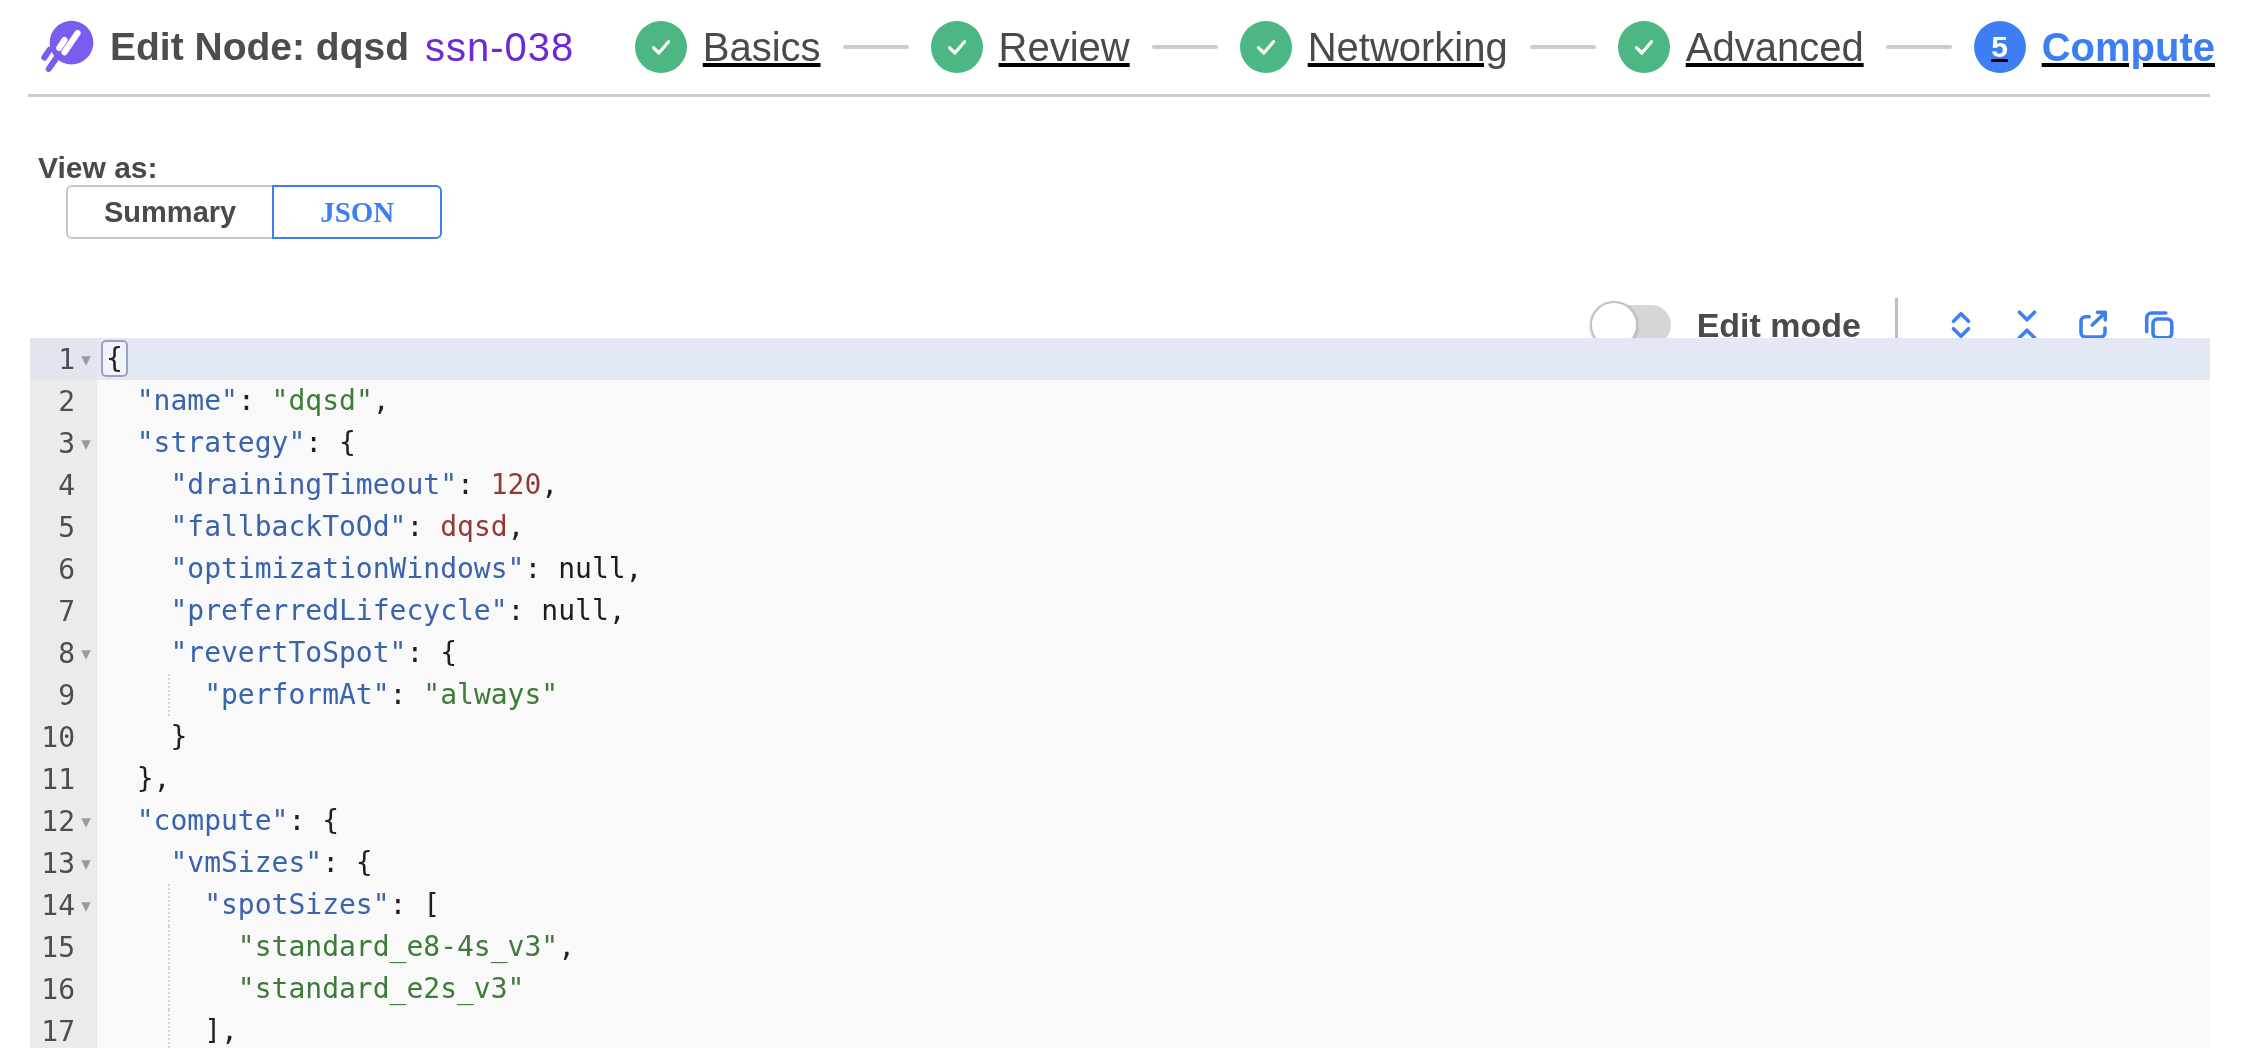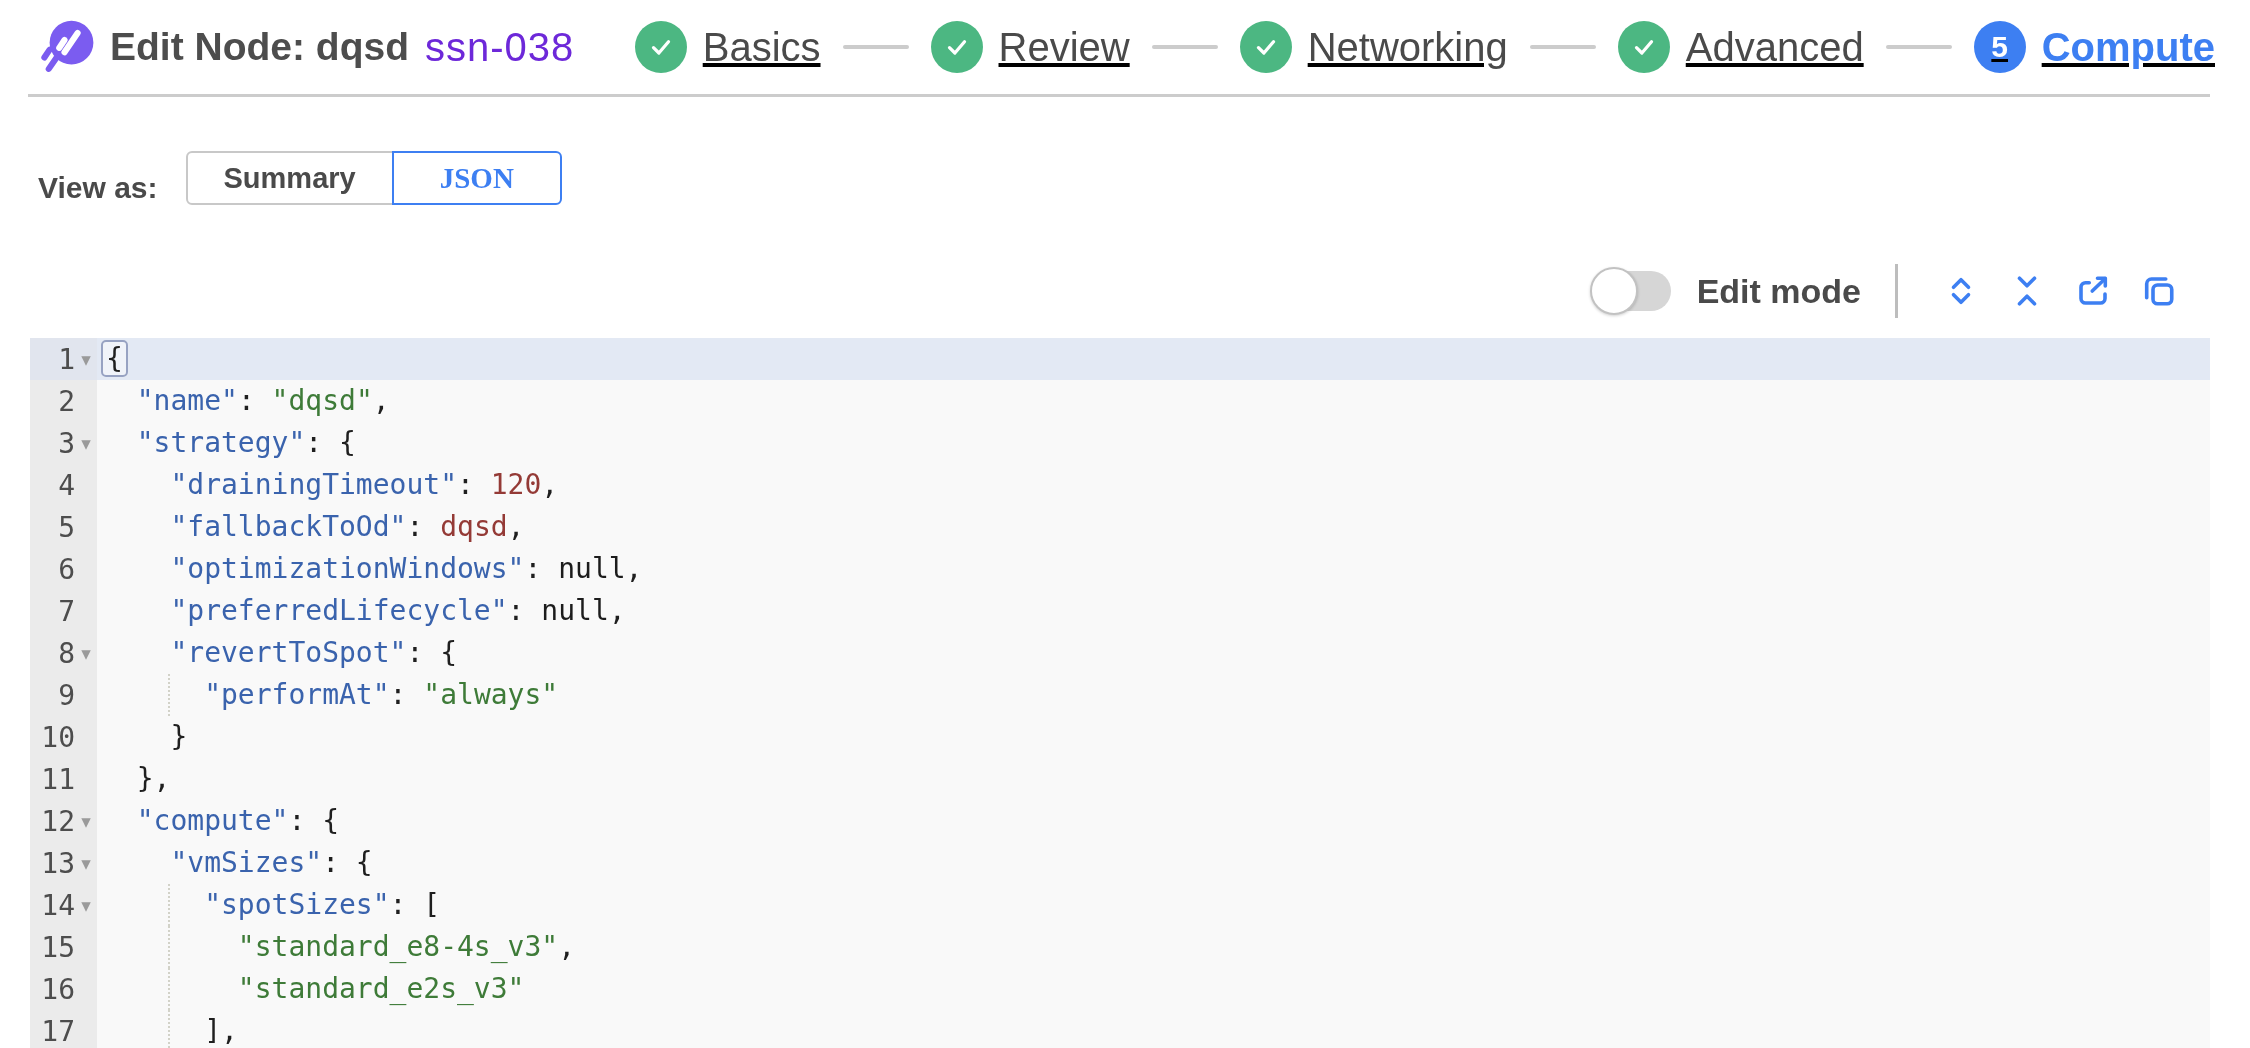--- a/index.html
+++ b/index.html
@@ -17,21 +17,21 @@
   .step { display:flex; align-items:center; }
   .circle { width:52px; height:52px; border-radius:50%; display:flex; align-items:center; justify-content:center; flex:0 0 auto; }
   .circle.complete { background:#4cb782; }
   .circle.current { background:#3d7ff2; color:#fff; font-size:30px; font-weight:bold; }
   .step-label { margin-left:16px; font-size:40px; color:#4a4a4a; white-space:nowrap; }
   .step.current .step-label { color:#3d7ff2; font-weight:bold; }
   .connector { width:66px; height:4px; background:#cccccc; border-radius:2px; margin:0 22px; }
   .header-divider { height:3px; background:#cccccc; margin:0 40px 0 28px; }
 
   
-  .viewas-row { margin:54px 0 0 38px; display:flex; align-items:flex-end; }
+  .viewas-row { margin:54px 0 0 38px; display:flex; align-items:flex-start;flex-direction:column; }
   .viewas-label { font-size:30px; font-weight:bold; color:#4a4a4a; }
   .segmented { display:flex; margin-left:28px; }
   .seg-btn { height:54px; background:#fff; border:2px solid #c8c8c8; color:#4a4a4a;
              font-size:29px; font-weight:bold; padding:0 36px; cursor:pointer;
              font-family:inherit; display:flex; align-items:center; }
   .seg-btn:first-child { border-radius:6px 0 0 6px; }
   .seg-btn:last-child { border-radius:0 6px 6px 0; margin-left:-2px; padding:0 46px;font-family:Liberation Serif, serif; }
   .seg-btn.selected { border-color:#3d7ff2; color:#3d7ff2; position:relative; z-index:2; }
 
   

